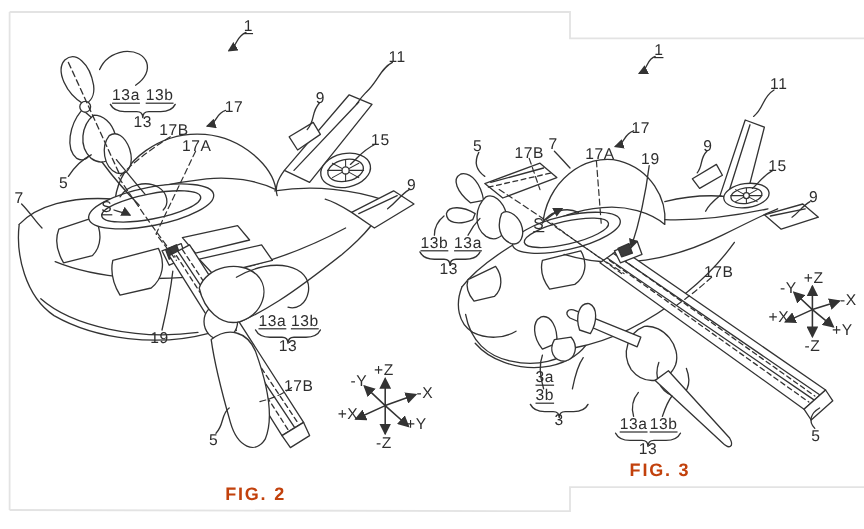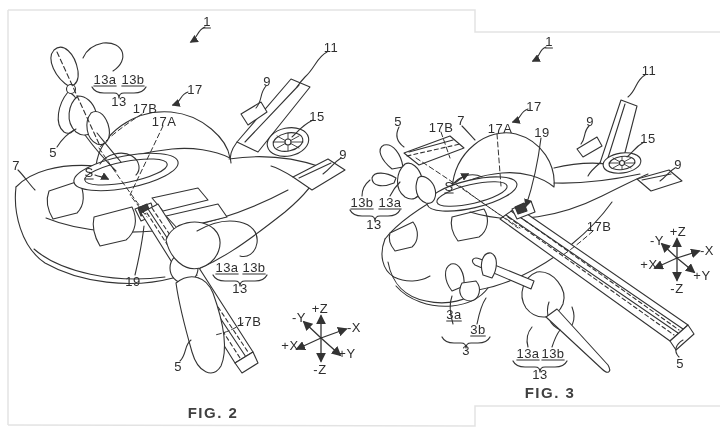--- a/index.html
+++ b/index.html
@@ -11,21 +11,21 @@
   .layer{position:absolute;left:0;top:0;width:720px;height:441px;pointer-events:none;}
   .lbl{
     position:absolute;transform:translate(-50%,-50%);
     font-family:"Liberation Sans",sans-serif;font-size:13px;font-weight:500;
     color:#2e2e2e;white-space:nowrap;letter-spacing:0.5px;line-height:1;
   }
   .lbl.u{text-decoration:underline;text-underline-offset:2px;}
   .caption{
     position:absolute;transform:translate(-50%,-50%);
     font-family:"Liberation Sans",sans-serif;font-size:15px;font-weight:700;
-    letter-spacing:1.5px;color:#404040;white-space:nowrap;padding-left:48px;
+    letter-spacing:1.5px;color:#c2410c;white-space:nowrap;padding-left:48px;
   }
 </style>
 </head>
 <body>
 
 <div id="page">
 
   <svg id="art" width="720" height="441" viewBox="0 0 720 441">
     <defs>
       <marker id="ah" viewBox="0 0 8 8" refX="6.5" refY="4" markerWidth="7.5" markerHeight="7.5" orient="auto">
@@ -283,21 +283,21 @@
       <span class="lbl" style="left: 542px; top: 132px;">19</span>
       <span class="lbl" style="left: 590px; top: 121px;">9</span>
       <span class="lbl" style="left: 648px; top: 138px;">15</span>
       <span class="lbl" style="left: 678px; top: 164px;">9</span>
       <span class="lbl u" style="left: 362px; top: 202px;">13b</span>
       <span class="lbl u" style="left: 390px; top: 202px;">13a</span>
       <span class="lbl" style="left: 374px; top: 224px;">13</span>
       <span class="lbl u" style="left: 449px; top: 186px;">S</span>
       <span class="lbl" style="left: 599px; top: 226px;">17B</span>
       <span class="lbl u" style="left: 454px; top: 314px;">3a</span>
-      <span class="lbl u" style="left: 478px; top: 329px;">3b</span>
+      <span class="lbl u" style="left: 454px; top: 329px;">3b</span>
       <span class="lbl" style="left: 466px; top: 350px;">3</span>
       <span class="lbl u" style="left: 528px; top: 353px;">13a</span>
       <span class="lbl u" style="left: 553px; top: 353px;">13b</span>
       <span class="lbl" style="left: 540px; top: 374px;">13</span>
       <span class="lbl" style="left: 680px; top: 363px;">5</span>
       <span class="lbl" style="left: 678px; top: 231px;">+Z</span>
       <span class="lbl" style="left: 657px; top: 240px;">-Y</span>
       <span class="lbl" style="left: 707px; top: 250px;">-X</span>
       <span class="lbl" style="left: 649px; top: 264px;">+X</span>
       <span class="lbl" style="left: 702px; top: 275px;">+Y</span>

